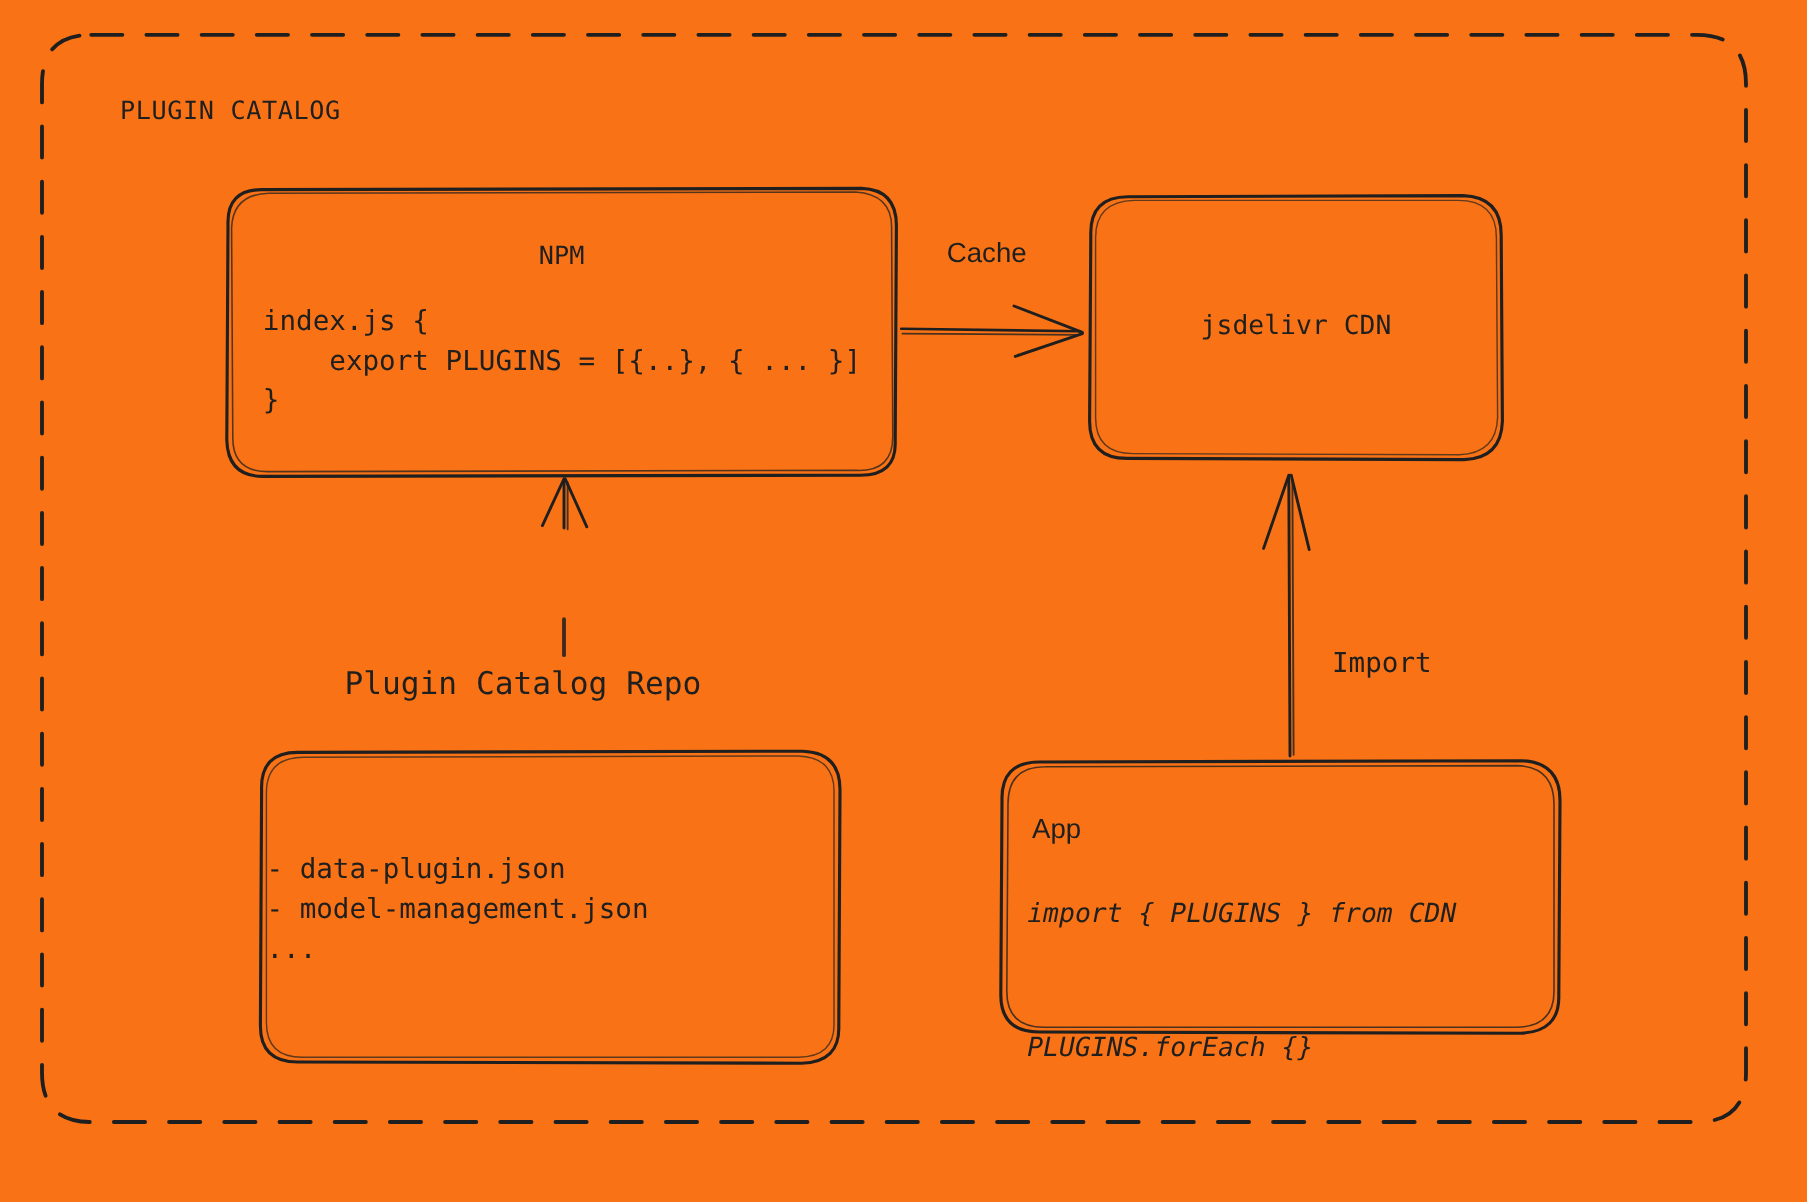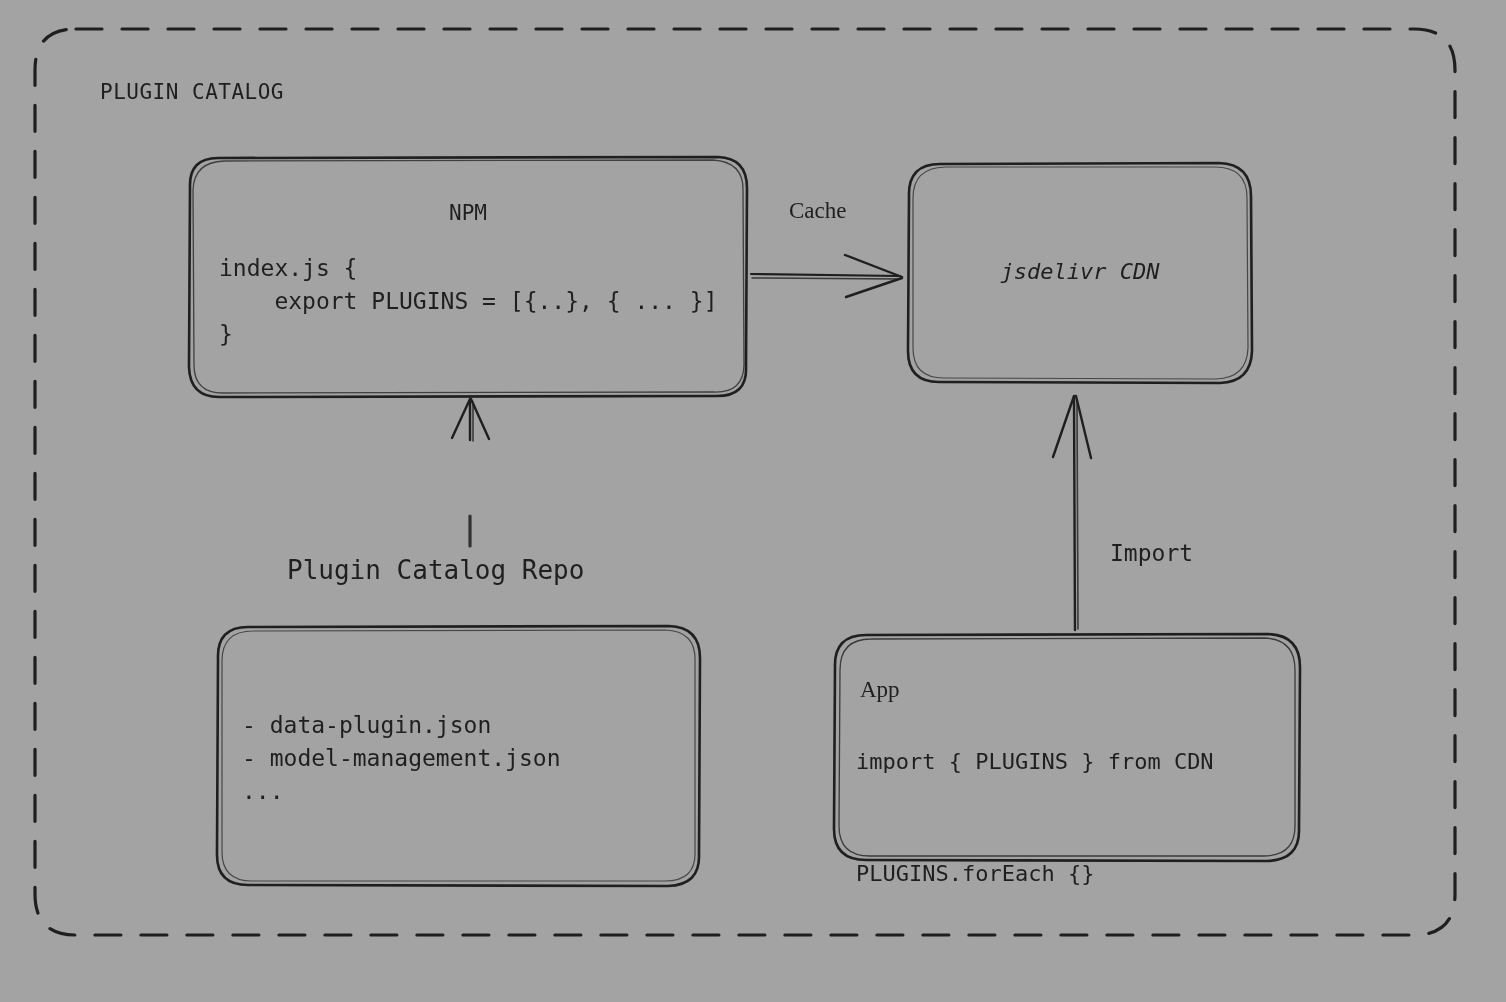--- a/index.html
+++ b/index.html
@@ -12,40 +12,40 @@
     width: 1506px;
     height: 1002px;
     font-family: "DejaVu Sans Mono", "Liberation Mono", monospace;
     color: #1f1f1f;
     overflow: hidden;
   }
   #canvas {
     position: relative;
     width: 1506px;
     height: 1002px;
-    background: #a3a3a3;
+    background: #f97316;
   }
   #sketch-layer {
     position: absolute;
     left: 0;
     top: 0;
     width: 1506px;
     height: 1002px;
     pointer-events: none;
   }
   .label {
     position: absolute;
     white-space: pre;
     line-height: 1.0;
   }
   .mono {
     font-family: "DejaVu Sans Mono", "Liberation Mono", monospace;
   }
   .sans {
-    font-family: Liberation Serif, serif;
+    font-family: Liberation Sans, sans-serif;
     text-align: right;
   }
 
   
   #group-title {
     left: 100px;
     top: 82px;
     font-size: 21px;
     letter-spacing: 0.5px;
   }
@@ -75,21 +75,20 @@
     white-space: pre;
   }
 
   
   #cdn-node {
     position: absolute;
     left: 908px;
     top: 163px;
     width: 344px;
     height: 188px;
-    font-style: italic;
   }
   #cdn-title {
     position: absolute;
     left: 0;
     top: 96px;
     width: 344px;
     text-align: center;
     font-size: 22px;
   }
 
@@ -98,21 +97,20 @@
     left: 287px;
     top: 557px;
     font-size: 26px;
   }
   #repo-node {
     position: absolute;
     left: 217px;
     top: 626px;
     width: 483px;
     height: 260px;
-    margin-left: 20px;
   }
   #repo-list {
     position: absolute;
     left: 5px;
     top: 83px;
     font-size: 23px;
     line-height: 33px;
     white-space: pre;
   }
 
@@ -130,20 +128,21 @@
     top: 43px;
     font-size: 23px;
   }
   #app-code {
     position: absolute;
     left: 22px;
     top: 100px;
     font-size: 22px;
     line-height: 56px;
     white-space: pre;
+    font-style: italic;
   }
 
   
   #cache-label {
     left: 789px;
     top: 199px;
     font-size: 23px;
   }
   #import-label {
     left: 1110px;

